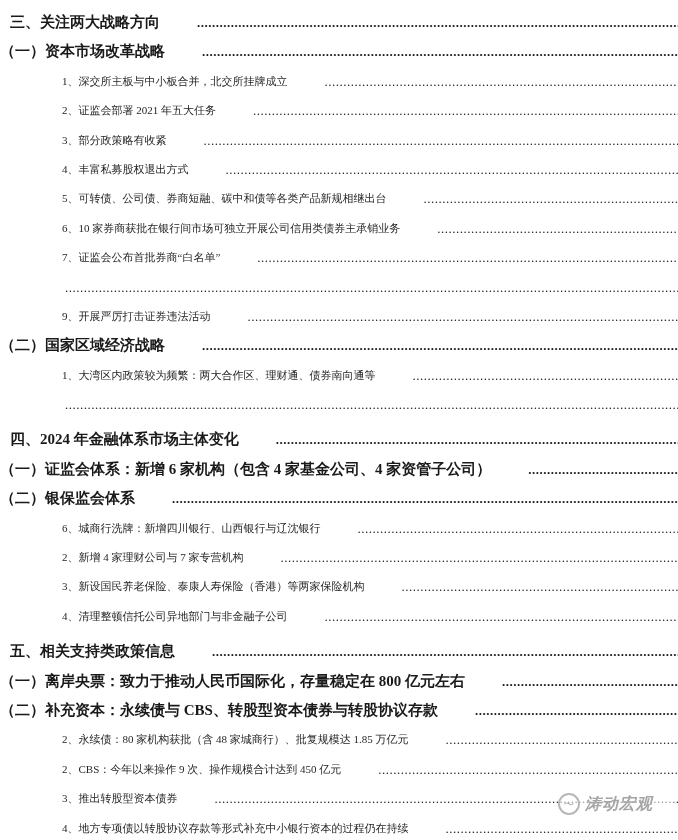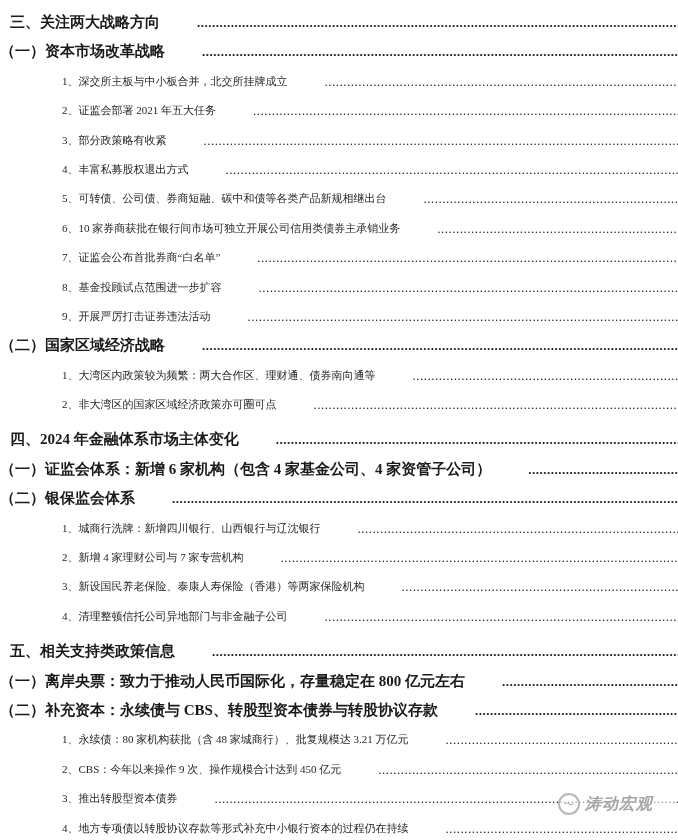--- a/index.html
+++ b/index.html
@@ -110,53 +110,51 @@
       </div>
       <div class="row lvl3">
         <span class="txt">6、10 家券商获批在银行间市场可独立开展公司信用类债券主承销业务</span>
         <span class="leader"></span>
       </div>
       <div class="row lvl3">
         <span class="txt">7、证监会公布首批券商“白名单”</span>
         <span class="leader"></span>
       </div>
       <div class="row lvl3">
-        <span class="txt">8、基金投顾试点范围进一步扩容</span>
         <span class="leader"></span>
       </div>
       <div class="row lvl3">
         <span class="txt">9、开展严厉打击证券违法活动</span>
         <span class="leader"></span>
       </div>
       <div class="row lvl2">
         <span class="txt">（二）国家区域经济战略</span>
         <span class="leader"></span>
       </div>
       <div class="row lvl3">
         <span class="txt">1、大湾区内政策较为频繁：两大合作区、理财通、债券南向通等</span>
         <span class="leader"></span>
       </div>
       <div class="row lvl3">
-        <span class="txt">2、非大湾区的国家区域经济政策亦可圈可点</span>
         <span class="leader"></span>
       </div>
       <div class="row lvl1 gap">
         <span class="txt">四、2024 年金融体系市场主体变化</span>
         <span class="leader"></span>
       </div>
       <div class="row lvl2">
         <span class="txt">（一）证监会体系：新增 6 家机构（包含 4 家基金公司、4 家资管子公司）</span>
         <span class="leader"></span>
       </div>
       <div class="row lvl2">
         <span class="txt">（二）银保监会体系</span>
         <span class="leader"></span>
       </div>
       <div class="row lvl3">
-        <span class="txt">1、城商行洗牌：新增四川银行、山西银行与辽沈银行</span>
+        <span class="txt">6、城商行洗牌：新增四川银行、山西银行与辽沈银行</span>
         <span class="leader"></span>
       </div>
       <div class="row lvl3">
         <span class="txt">2、新增 4 家理财公司与 7 家专营机构</span>
         <span class="leader"></span>
       </div>
       <div class="row lvl3">
         <span class="txt">3、新设国民养老保险、泰康人寿保险（香港）等两家保险机构</span>
         <span class="leader"></span>
       </div>
@@ -170,21 +168,21 @@
       </div>
       <div class="row lvl2">
         <span class="txt">（一）离岸央票：致力于推动人民币国际化，存量稳定在 800 亿元左右</span>
         <span class="leader"></span>
       </div>
       <div class="row lvl2">
         <span class="txt">（二）补充资本：永续债与 CBS、转股型资本债券与转股协议存款</span>
         <span class="leader"></span>
       </div>
       <div class="row lvl3">
-        <span class="txt">1、永续债：80 家机构获批（含 48 家城商行）、批复规模达 3.21 万亿元</span>
+        <span class="txt">2、永续债：80 家机构获批（含 48 家城商行）、批复规模达 1.85 万亿元</span>
         <span class="leader"></span>
       </div>
       <div class="row lvl3">
         <span class="txt">2、CBS：今年以来操作 9 次、操作规模合计达到 450 亿元</span>
         <span class="leader"></span>
       </div>
       <div class="row lvl3">
         <span class="txt">3、推出转股型资本债券</span>
         <span class="leader"></span>
       </div>

